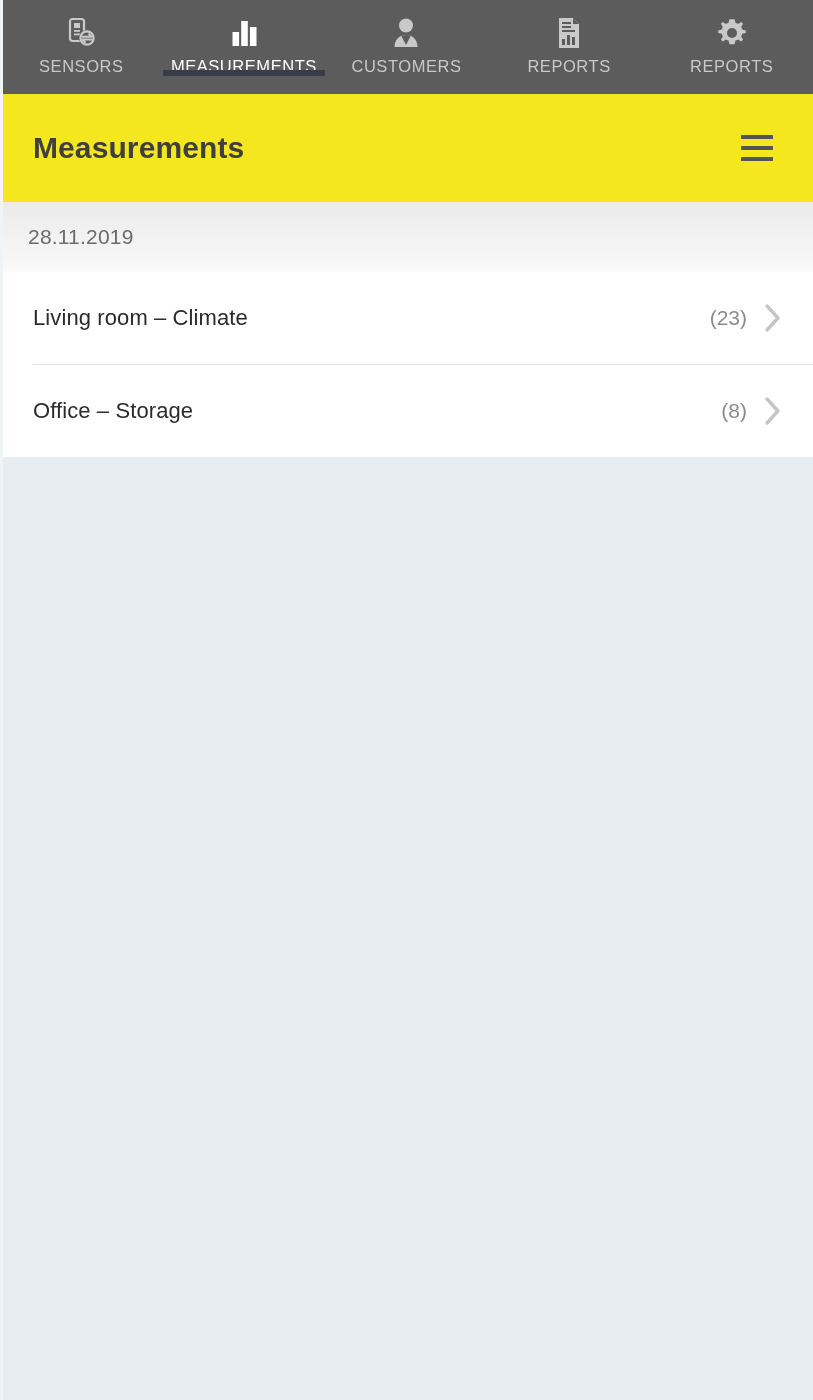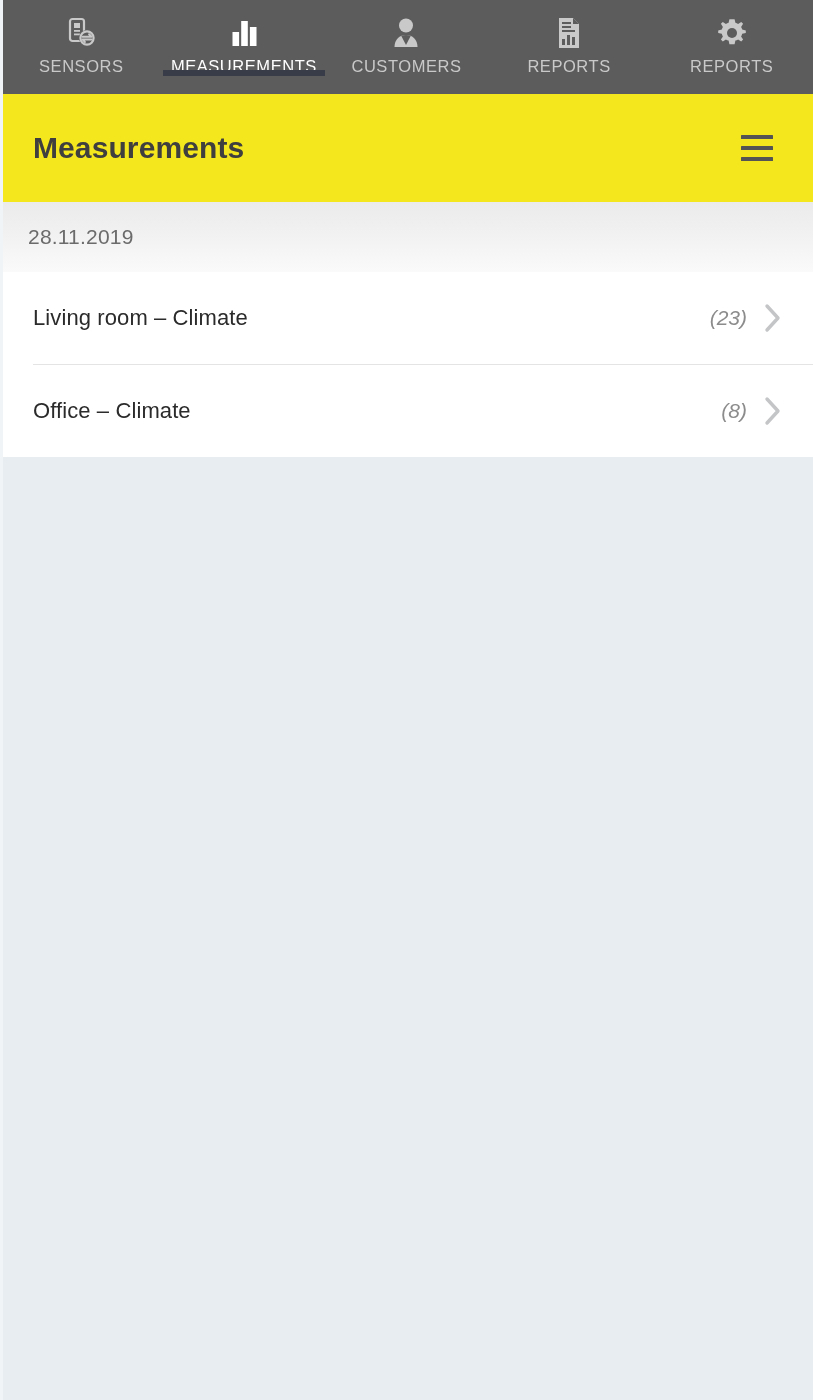--- a/index.html
+++ b/index.html
@@ -161,21 +161,20 @@
     letter-spacing: 0.1px;
     white-space: nowrap;
     overflow: hidden;
   }
 
   .row-count {
     font-size: 21px;
     color: #8c8c8c;
     margin-right: 14px;
     white-space: nowrap;
-    font-style: italic;
   }
 
   .row-chevron {
     width: 24px;
     height: 34px;
     display: flex;
     align-items: center;
     justify-content: center;
     flex: 0 0 auto;
   }
@@ -287,21 +286,21 @@
       <span class="row-count">(23)</span>
       <span class="row-chevron">
         <svg width="22" height="34" viewBox="0 0 22 34">
           <path d="M5 5 L16 17 L5 29" fill="none" stroke="#c3c5c7" stroke-width="3.4" stroke-linecap="round" stroke-linejoin="round"></path>
         </svg>
       </span>
       <span class="divider"></span>
     </div>
 
     <div class="list-row">
-      <span class="row-title">Office – Climate</span>
+      <span class="row-title">Office – Storage</span>
       <span class="row-count">(8)</span>
       <span class="row-chevron">
         <svg width="22" height="34" viewBox="0 0 22 34">
           <path d="M5 5 L16 17 L5 29" fill="none" stroke="#c3c5c7" stroke-width="3.4" stroke-linecap="round" stroke-linejoin="round"></path>
         </svg>
       </span>
       <span class="divider"></span>
     </div>
 
 

